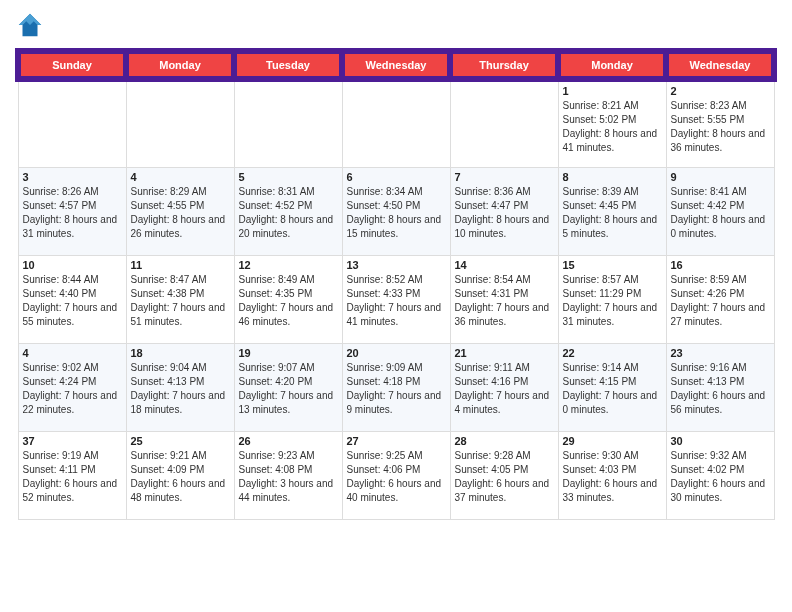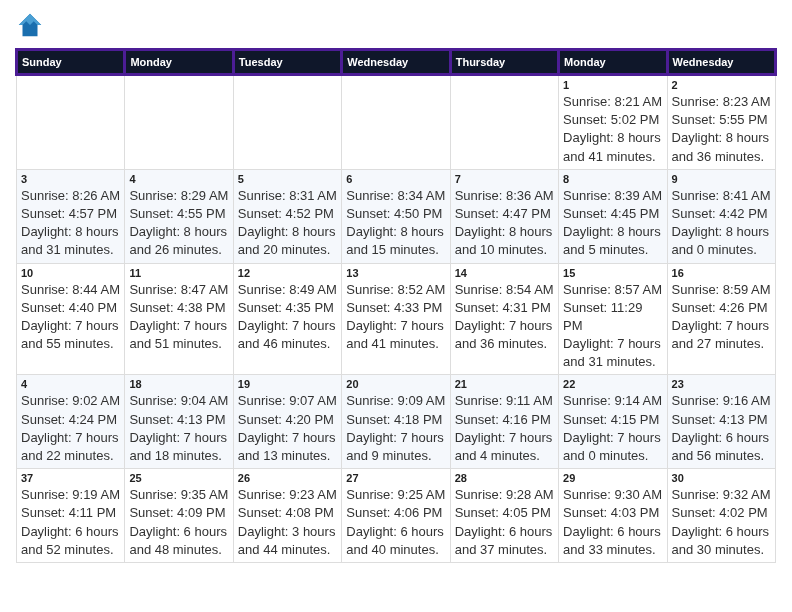--- a/index.html
+++ b/index.html
@@ -55,27 +55,27 @@
     }
     .location {
       font-size: 14px;
       color: #555;
     }
     .calendar {
       width: 100%;
       border-collapse: collapse;
     }
     .calendar th {
-      background: #0f172a;
+      background: #ef4444;
       color: #fff;
       font-size: 11px;
       font-weight: bold;
       padding: 5px 4px;
-      text-align: left;
-      border: 3px solid #4c1d95;
+      text-align: center;
+      border: 6px solid #4c1d95;
     }
     .calendar td {
       width: calc(100% / 7);
       vertical-align: top;
       padding: 3px 4px;
       border: 1px solid #ddd;
       font-size: 9.5px;
       color: #333;
       background: #fff;
       height: 88px;
@@ -83,21 +83,21 @@
     .calendar tr:nth-child(even) td {
       background: #f5f8fc;
     }
     .day-num {
       font-weight: bold;
       font-size: 11px;
       margin-bottom: 2px;
       color: #222;
     }
     .day-info {
-      font-size: 13px;
+      font-size: 10px;
       line-height: 1.4;
       color: #333;
     }
     .empty {
       background: #fff !important;
     }
   </style>
 </head>
 <body>
 
@@ -237,21 +237,21 @@
             <div class="day-info"><span>Sunrise: 9:16 AM</span><br><span>Sunset: 4:13 PM</span><br><span>Daylight: 6 hours and 56 minutes.</span></div>
           </td>
         </tr>
         <tr>
           <td>
             <div class="day-num">37</div>
             <div class="day-info"><span>Sunrise: 9:19 AM</span><br><span>Sunset: 4:11 PM</span><br><span>Daylight: 6 hours and 52 minutes.</span></div>
           </td>
           <td>
             <div class="day-num">25</div>
-            <div class="day-info"><span>Sunrise: 9:35 AM</span><br><span>Sunset: 4:09 PM</span><br><span>Daylight: 6 hours and 48 minutes.</span></div>
+            <div class="day-info"><span>Sunrise: 9:21 AM</span><br><span>Sunset: 4:09 PM</span><br><span>Daylight: 6 hours and 48 minutes.</span></div>
           </td>
           <td>
             <div class="day-num">26</div>
             <div class="day-info"><span>Sunrise: 9:23 AM</span><br><span>Sunset: 4:08 PM</span><br><span>Daylight: 3 hours and 44 minutes.</span></div>
           </td>
           <td>
             <div class="day-num">27</div>
             <div class="day-info"><span>Sunrise: 9:25 AM</span><br><span>Sunset: 4:06 PM</span><br><span>Daylight: 6 hours and 40 minutes.</span></div>
           </td>
           <td>

